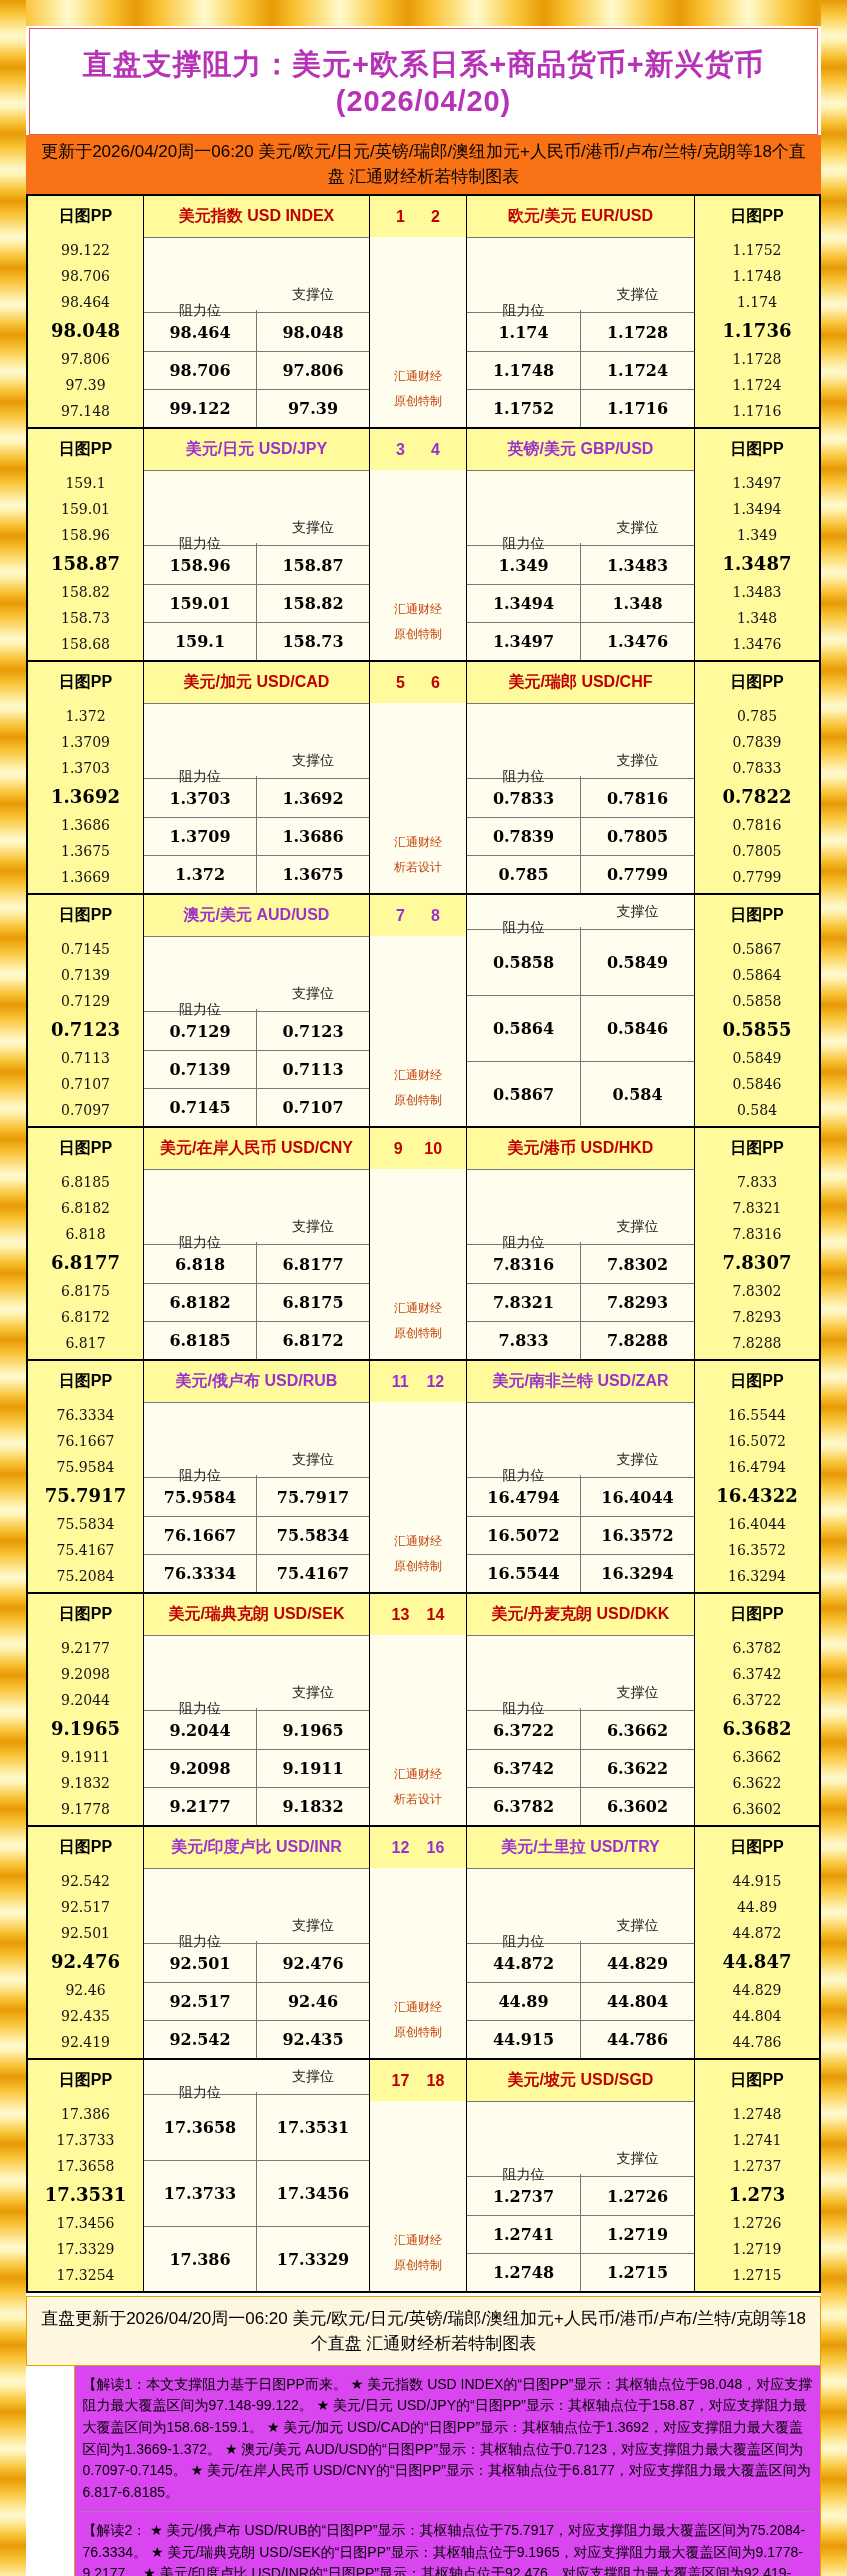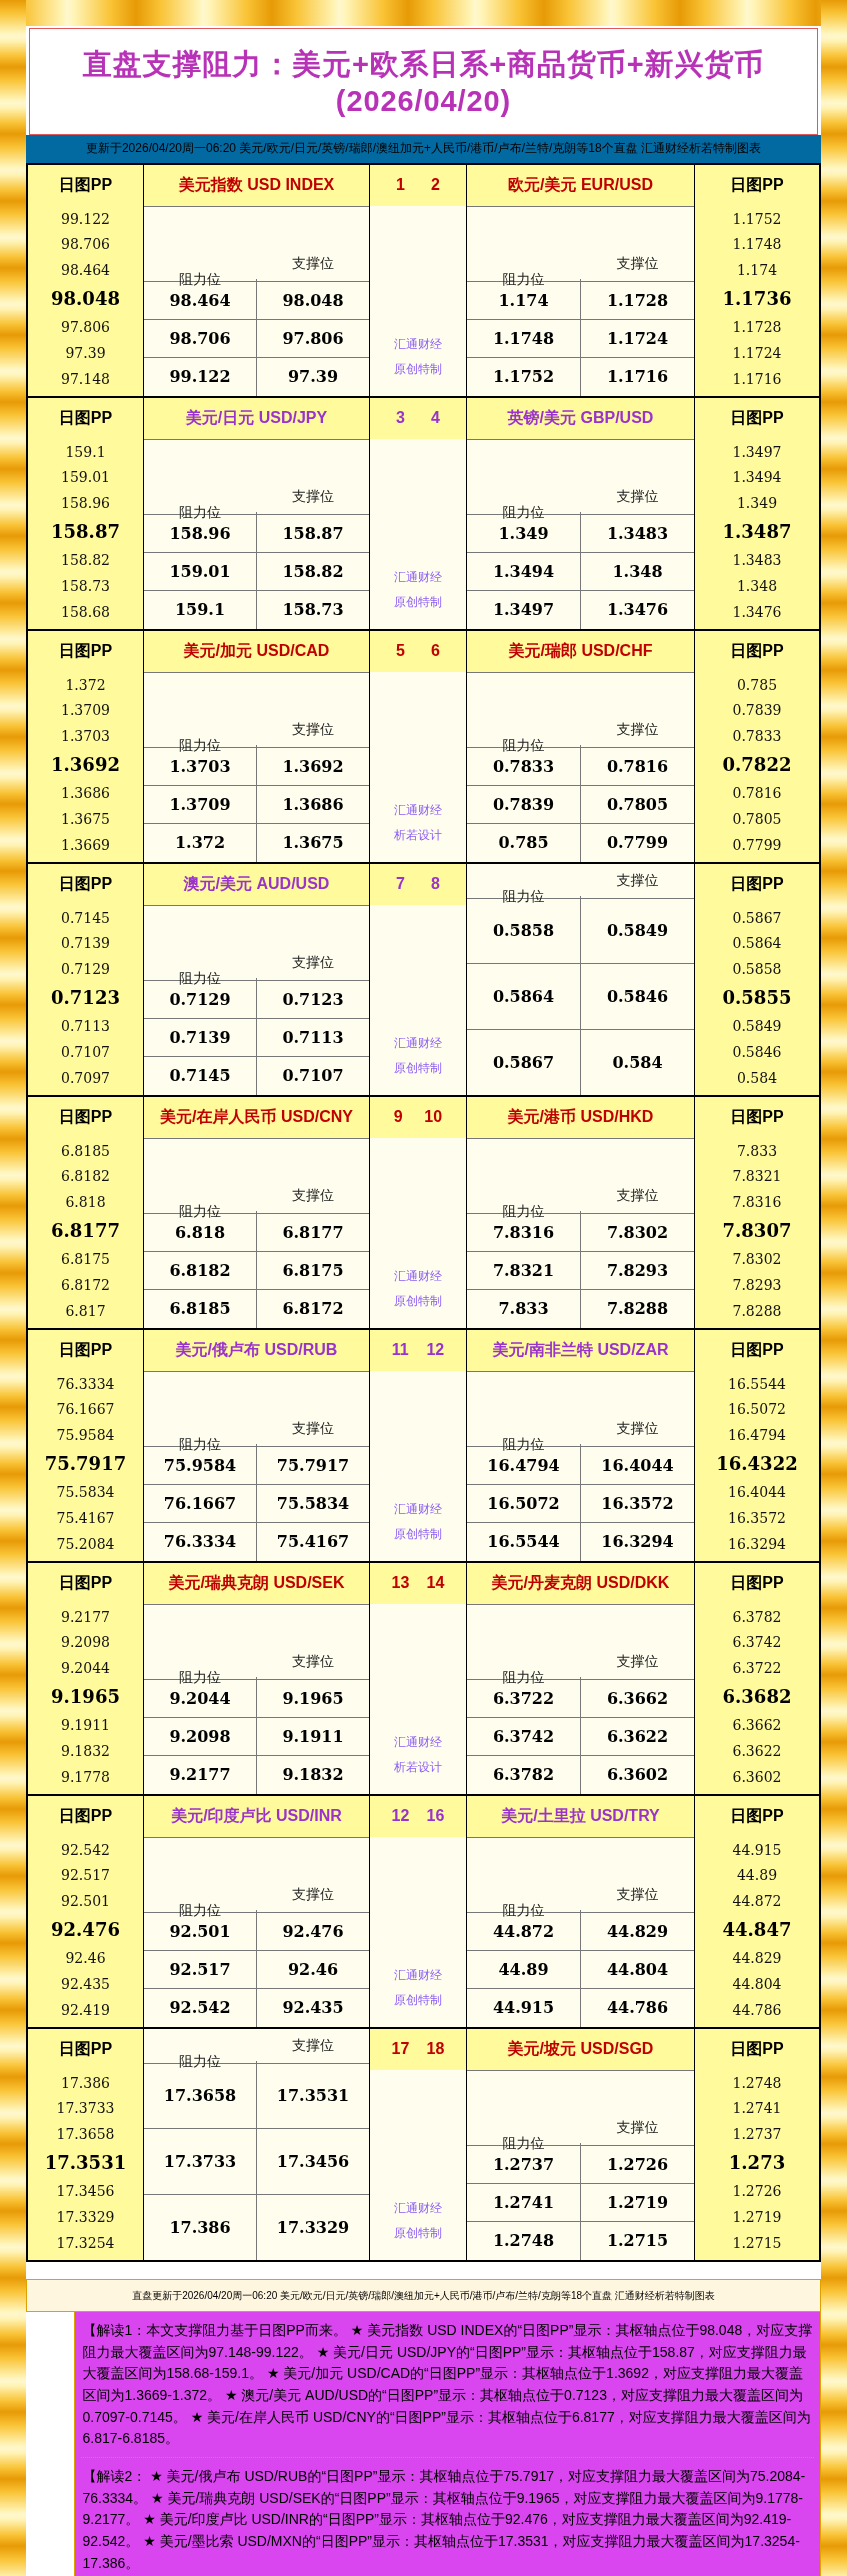--- a/index.html
+++ b/index.html
@@ -12,21 +12,21 @@
   .frame-top{top:0;}
   .frame-v{top:0;bottom:0;width:26px;
     background:repeating-linear-gradient(180deg,#e79a06 0px,#f9c335 13px,#fff3b4 32px,#fff8cf 36px,#fff3b4 41px,#f9c335 56px,#e79a06 67px);}
   .frame-left{left:0;}
   .frame-right{right:0;}
   
   .content{position:relative;margin:0 26px;padding-top:26px;width:795px;box-sizing:border-box;}
   .title-box{border:1.9px solid #e05858;background:#ffffff;margin:1.9px 2.8px 0 2.8px;height:105px;
              display:flex;align-items:center;justify-content:center;}
   .title-box h1{margin:0;font-size:29px;font-weight:bold;color:#b832b8;letter-spacing:0.9px;text-align:center;}
-  .subtitle{background:#0369a1;color:#000;font-size:12px;text-align:center;line-height:1.45;
+  .subtitle{background:#f97316;color:#000;font-size:17px;text-align:center;line-height:1.45;
             padding:5.6px 9.4px 4.7px 9.4px;}
   
   .sections-table{border:2.8px solid #000;background:#fffeea;}
   .section{display:grid;grid-template-columns:115px 226px 97px 228px 1fr;height:231px;}
   .section + .section{border-top:2.8px solid #000;}
   .col{min-width:0;}
   .col + .col{border-left:1.9px solid #000;}
   .pp-col{background:#fffa9b;display:flex;flex-direction:column;}
   .pp-head{height:41px;display:flex;align-items:center;justify-content:center;
            font-weight:bold;font-size:16px;color:#000;}
@@ -46,27 +46,27 @@
   .mini-row{flex:1;display:flex;}
   .mini-row + .mini-row{border-top:0.9px solid #777;}
   .mini-row .mc{flex:1;display:flex;align-items:center;justify-content:center;
                 font-family:"DejaVu Serif","Liberation Serif",serif;
                 font-weight:bold;font-size:16px;color:#000;}
   .mini-row .mc:first-child{border-right:0.9px solid #777;}
   .center-col{display:flex;flex-direction:column;background:#fffeee;}
   .center-head{height:41px;background:#fffa9b;display:flex;align-items:center;
                justify-content:space-around;padding:0 13px;font-weight:bold;font-size:16px;}
   .center-body{flex:1;position:relative;}
-  .wm{position:absolute;left:0;right:0;bottom:13px;text-align:center;color:#8b5cf6;
+  .wm{position:absolute;left:0;right:0;bottom:13px;text-align:center;color:#c2410c;
       font-size:12px;line-height:2.1;}
   .accent-red .accent{color:#c00000;}
   .accent-purple .accent{color:#9933cc;}
   
-  .footer-summary{border:0.9px solid #e0a000;background:#fff6df;color:#000;font-size:10px;
-                  text-align:center;line-height:1.5;padding:8.4px 7.5px;margin-top:17px;}
+  .footer-summary{border:0.9px solid #e0a000;background:#fff6df;color:#000;font-size:17px;
+                  text-align:center;line-height:1.5;padding:8.4px 7.5px;margin-top:3px;}
   .notes{border:0.9px solid #e0a000;border-top:none;background:#d946ef;padding:0 5.6px;margin-left:48px;}
   .note{font-size:14px;color:#000;line-height:1.55;padding:7.5px 1.9px;text-align:left;}
   .note + .note{border-top:0.9px dotted #999;}
 </style>
 </head>
 <body>
 
 <div class="page">
   <div class="frame frame-h frame-top"></div>
   <div class="frame frame-v frame-left"></div>

